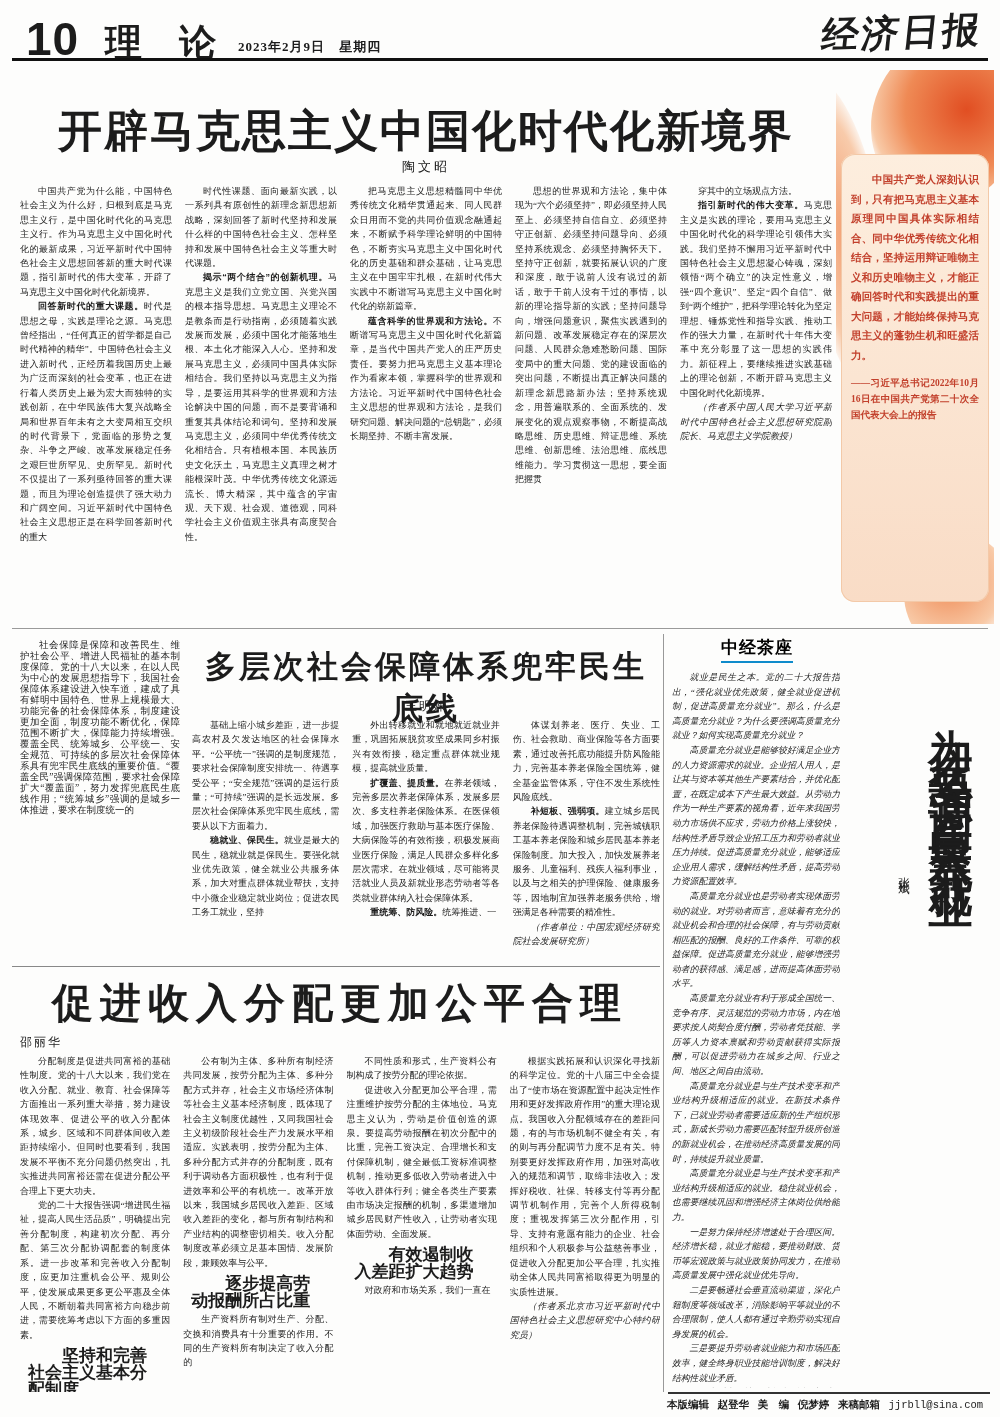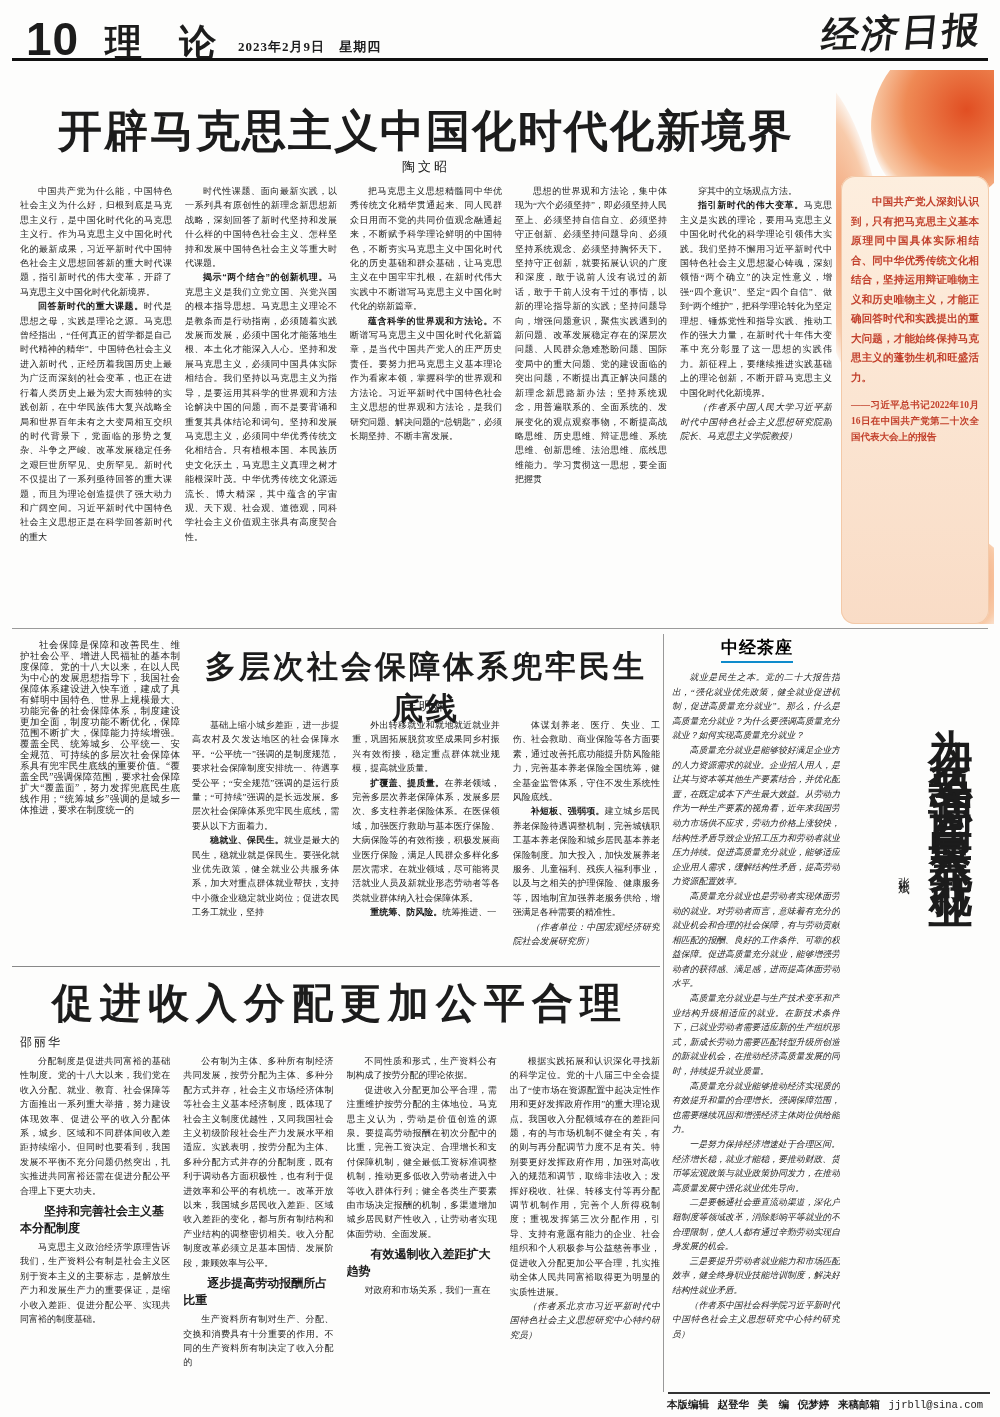--- a/index.html
+++ b/index.html
@@ -16,33 +16,33 @@
   
   .eyebrow{position:absolute;left:30px;top:80px;font-family:"Liberation Sans",sans-serif;
         font-weight:bold;font-size:17px;color:#c40b0b;border-bottom:3px solid #c40b0b;padding-bottom:2px;}
   .a1-title{position:absolute;left:20px;top:102px;width:812px;text-align:center;
         font-family:"Liberation Sans",sans-serif;font-weight:900;font-size:44px;letter-spacing:2px;}
   .a1-author{position:absolute;left:20px;top:158px;width:812px;text-align:center;font-size:13px;letter-spacing:3px;}
   .a1-cols{position:absolute;left:20px;top:184px;width:812px;height:434px;display:flex;gap:13px;overflow:hidden;}
   .col{flex:1;font-size:9px;line-height:14.4px;overflow:hidden;}
   .col p{margin:0;text-indent:2em;text-align:justify;}
   .blead{font-weight:bold;font-family:"Liberation Sans",sans-serif;}
-  .inhead{font-weight:bold;font-family:"Liberation Sans",sans-serif;font-size:12px;line-height:17px;
-        margin:5px 0 3px;text-indent:2em;text-align:left;}
+  .inhead{font-weight:bold;font-family:"Liberation Sans",sans-serif;font-size:17px;line-height:17px;
+        margin:5px 8px 3px;text-indent:2em;text-align:left;}
   .note{font-style:italic;}
   
   .qbox{position:absolute;left:836px;top:70px;width:158px;height:554px;overflow:hidden;}
   .flame1{position:absolute;right:-28px;top:-34px;width:150px;height:170px;border-radius:50%;
         background:radial-gradient(circle at 60% 40%, #e14e22 0%, #ef8a55 45%, #f8c9a6 70%, transparent 78%);
         transform:rotate(18deg);}
   .flame2{position:absolute;left:-30px;top:10px;width:80px;height:320px;border-radius:50%;
         background:radial-gradient(ellipse at center, #f2a073 0%, #f8cbab 55%, transparent 75%);transform:rotate(-10deg);}
   .flame3{position:absolute;right:-20px;bottom:-30px;width:110px;height:120px;border-radius:50%;
         background:radial-gradient(circle at 40% 40%, #ef8a55 0%, #f8c9a6 55%, transparent 75%);}
-  .qpanel{position:absolute;left:5px;top:106px;width:148px;height:448px;border-radius:14px;
+  .qpanel{position:absolute;left:5px;top:84px;width:148px;height:448px;border-radius:14px;
         background:linear-gradient(180deg,#fdeede 0%,#f9dcc6 100%);box-shadow:0 0 0 1px #f3c9a8 inset;
         padding:16px 10px 10px 10px;box-sizing:border-box;color:#c2402c;}
   .qpanel .qt{margin:0;font-size:10.5px;line-height:19.5px;font-weight:600;text-align:justify;text-indent:2em;}
   .qpanel .qa{margin:10px 0 0;font-size:9.5px;line-height:16px;font-weight:600;text-align:justify;}
   .rule-a1-bottom{position:absolute;left:12px;top:628px;width:976px;height:1px;background:#9a9a9a;}
   
   .a2-intro{position:absolute;left:20px;top:640px;width:160px;height:320px;font-size:9.5px;line-height:11px;overflow:hidden;}
   .a2-intro p{margin:0;text-indent:2em;text-align:justify;}
   .a2-title{position:absolute;left:192px;top:646px;width:468px;text-align:center;font-weight:900;
         font-size:31px;letter-spacing:3px;}
@@ -146,35 +146,37 @@
   <div class="rule-a2-bottom"></div>
 
   <div class="tea-vrule"></div>
   <div class="tea-label-wrap">
     <span class="tea-label">中经茶座</span>
   </div>
   <div class="tea-body">
       <p>就业是民生之本。党的二十大报告指出，“强化就业优先政策，健全就业促进机制，促进高质量充分就业”。那么，什么是高质量充分就业？为什么要强调高质量充分就业？如何实现高质量充分就业？</p>
       <p>高质量充分就业是能够较好满足企业方的人力资源需求的就业。企业招人用人，是让其与资本等其他生产要素结合，并优化配置，在既定成本下产生最大效益。从劳动力作为一种生产要素的视角看，近年来我国劳动力市场供不应求，劳动力价格上涨较快，结构性矛盾导致企业招工压力和劳动者就业压力持续。促进高质量充分就业，能够适应企业用人需求，缓解结构性矛盾，提高劳动力资源配置效率。</p>
       <p>高质量充分就业也是劳动者实现体面劳动的就业。对劳动者而言，意味着有充分的就业机会和合理的社会保障，有与劳动贡献相匹配的报酬、良好的工作条件、可靠的权益保障。促进高质量充分就业，能够增强劳动者的获得感、满足感，进而提高体面劳动水平。</p>
+      <p>高质量充分就业有利于形成全国统一、竞争有序、灵活规范的劳动力市场，内在地要求按人岗契合度付酬，劳动者凭技能、学历等人力资本禀赋和劳动贡献获得实际报酬，可以促进劳动力在城乡之间、行业之间、地区之间自由流动。</p>
       <p>高质量充分就业是与生产技术变革和产业结构升级相适应的就业。在新技术条件下，已就业劳动者需要适应新的生产组织形式，新成长劳动力需要匹配转型升级所创造的新就业机会，在推动经济高质量发展的同时，持续提升就业质量。</p>
-      <p>高质量充分就业能够推动经济实现质的有效提升和量的合理增长。强调保障范围，也需要继续巩固和增强经济主体岗位供给能力。</p>
+      <p>高质量充分就业是与生产技术变革和产业结构升级相适应的就业。稳住就业机会，也需要继续巩固和增强经济主体岗位供给能力。</p>
       <p>一是努力保持经济增速处于合理区间。经济增长稳，就业才能稳，要推动财政、货币等宏观政策与就业政策协同发力，在推动高质量发展中强化就业优先导向。</p>
       <p>二是要畅通社会垂直流动渠道，深化户籍制度等领域改革，消除影响平等就业的不合理限制，使人人都有通过辛勤劳动实现自身发展的机会。</p>
       <p>三是要提升劳动者就业能力和市场匹配效率，健全终身职业技能培训制度，解决好结构性就业矛盾。</p>
       <p class="note">（作者系中国社会科学院习近平新时代中国特色社会主义思想研究中心特约研究员）</p>
     </div>
   <div class="tea-title">为什么要强调高质量充分就业</div>
   <div class="tea-author">张彬斌</div>
 
   <div class="a3-title">促进收入分配更加公平合理</div>
   <div class="a3-author">邵丽华</div>
   <div class="a3-cols">
       <div class="col">
         <p>分配制度是促进共同富裕的基础性制度。党的十八大以来，我们党在收入分配、就业、教育、社会保障等方面推出一系列重大举措，努力建设体现效率、促进公平的收入分配体系，城乡、区域和不同群体间收入差距持续缩小。但同时也要看到，我国发展不平衡不充分问题仍然突出，扎实推进共同富裕还需在促进分配公平合理上下更大功夫。</p>
+        <p>党的二十大报告强调“增进民生福祉，提高人民生活品质”，明确提出完善分配制度，构建初次分配、再分配、第三次分配协调配套的制度体系。进一步改革和完善收入分配制度，应更加注重机会公平、规则公平，使发展成果更多更公平惠及全体人民，不断朝着共同富裕方向稳步前进，需要统筹考虑以下方面的多重因素。</p>
         <div class="inhead">坚持和完善社会主义基本分配制度</div>
         <p>马克思主义政治经济学原理告诉我们，生产资料公有制是社会主义区别于资本主义的主要标志，是解放生产力和发展生产力的重要保证，是缩小收入差距、促进分配公平、实现共同富裕的制度基础。</p>
       </div>
       <div class="col">
         <p>公有制为主体、多种所有制经济共同发展，按劳分配为主体、多种分配方式并存，社会主义市场经济体制等社会主义基本经济制度，既体现了社会主义制度优越性，又同我国社会主义初级阶段社会生产力发展水平相适应。实践表明，按劳分配为主体、多种分配方式并存的分配制度，既有利于调动各方面积极性，也有利于促进效率和公平的有机统一。改革开放以来，我国城乡居民收入差距、区域收入差距的变化，都与所有制结构和产业结构的调整密切相关。收入分配制度改革必须立足基本国情、发展阶段，兼顾效率与公平。</p>
         <div class="inhead">逐步提高劳动报酬所占比重</div>
         <p>生产资料所有制对生产、分配、交换和消费具有十分重要的作用。不同的生产资料所有制决定了收入分配的</p>
       </div>
       <div class="col">
         <p>不同性质和形式，生产资料公有制构成了按劳分配的理论依据。</p>

